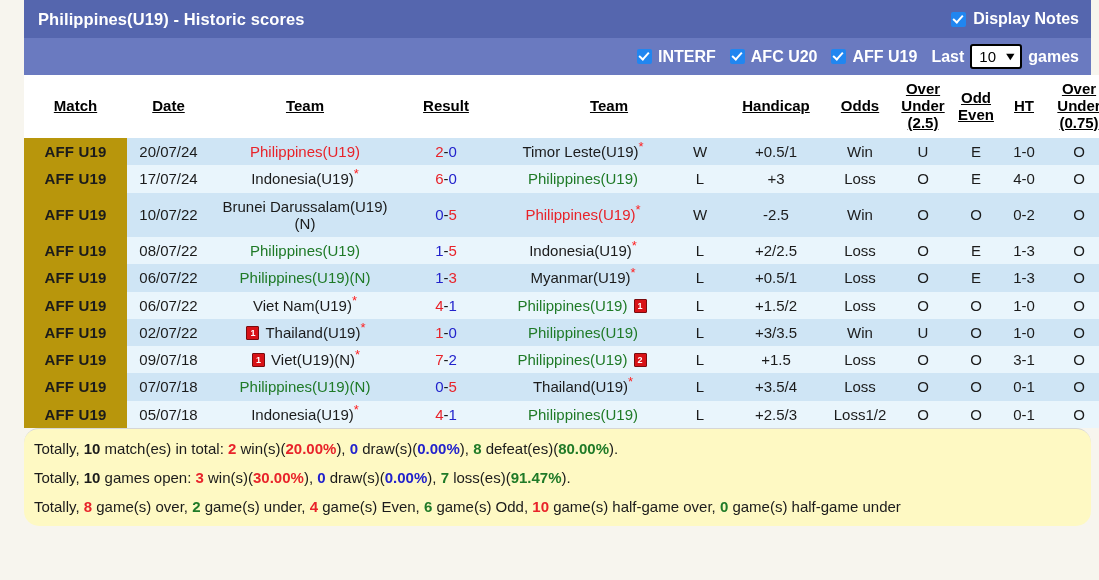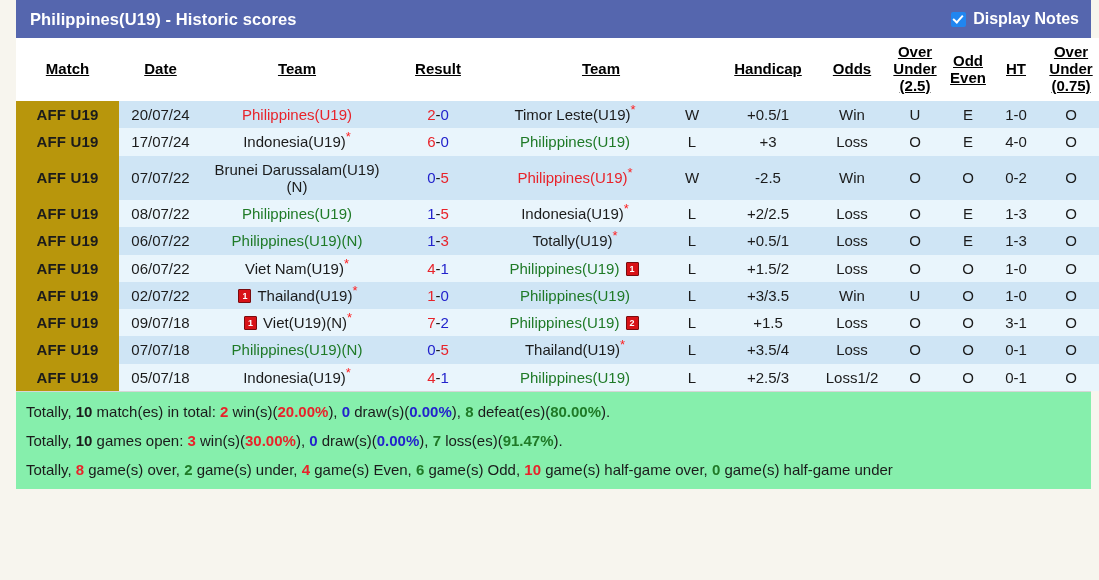--- a/index.html
+++ b/index.html
@@ -15,21 +15,21 @@
     font-size: 14px;
     color: #000;
     overflow: hidden;
   }
   .page {
     width: 1099px;
     height: 580px;
     position: relative;
     background: #ffffff;
     box-sizing: border-box;
-    padding-left: 16px;
+    padding-left: 24px;
     padding-right: 8px;
     background: #f7f5ee;
   }
   
   .titlebar {
     height: 38px;
     background: #5566ae;
     display: flex;
     align-items: center;
     justify-content: space-between;
@@ -210,23 +210,24 @@
     font-family: "Liberation Sans", sans-serif;
   }
   .team-cell { white-space: normal; }
   .ou-o { color: #e8232a; }
   .ou-u { color: #1f7a27; }
   .oe-o { color: #1f7a27; }
   .oe-e { color: #e8232a; }
 
   
   .summary {
-    background: #86efac;
+    background: #fef9c3;
     padding: 6px 10px 4px 10px;
     border-top: 1px solid #d6d6d6;
+    border-radius: 15px;
   }
   .sumline {
     font-size: 15px;
     color: #1b1b1b;
     padding: 5px 0 6px 0;
     line-height: 1.2;
     white-space: nowrap;
   }
   .n-red { color: #e8232a; font-weight: bold; }
   .n-blue { color: #2222cc; font-weight: bold; }
@@ -239,20 +240,42 @@
 <div class="page">
 
   <div class="titlebar">
     <div class="title">Philippines(U19) - Historic scores</div>
     <div class="notes">
       <span class="cbx"></span>
       <span>Display Notes</span>
     </div>
   </div>
 
+  <div class="filterbar">
+    <div class="filter-group">
+      <span class="cbx"></span>
+      <span>INTERF</span>
+    </div>
+    <div class="filter-group">
+      <span class="cbx"></span>
+      <span>AFC U20</span>
+    </div>
+    <div class="filter-group">
+      <span class="cbx"></span>
+      <span>AFF U19</span>
+    </div>
+    <div class="last-group">
+      <span>Last</span>
+      <span class="sel">
+        <span>10</span>
+        <span class="caret">▼</span>
+      </span>
+      <span>games</span>
+    </div>
+  </div>
 
   <table class="scores">
     <colgroup>
       <col class="c-match">
         <col class="c-date">
         <col class="c-team1">
         <col class="c-result">
       <col class="c-team2">
         <col class="c-wl">
         <col class="c-hcap">
@@ -312,21 +335,21 @@
           <td class="green">L</td>
           <td class="blue">+3</td>
           <td class="green">Loss</td>
           <td class="ou-o">O</td>
           <td class="oe-e">E</td>
           <td class="black">4-0</td>
           <td class="ou-o">O</td>
         </tr>
         <tr class="r-odd">
           <td class="cmatch">AFF U19</td>
-          <td>07/07/22</td>
+          <td>10/07/22</td>
           <td class="team-cell"><span class="black">Brunei Darussalam(U19)(N)</span></td>
           <td><span class="blue">0</span><span class="black">-</span><span class="red">5</span></td>
           <td class="team-cell"><span class="red">Philippines(U19)</span><span class="star">*</span></td>
           <td class="red">W</td>
           <td class="black">-2.5</td>
           <td class="red">Win</td>
           <td class="ou-o">O</td>
           <td class="oe-o">O</td>
           <td class="black">0-2</td>
           <td class="ou-o">O</td>
@@ -343,21 +366,21 @@
           <td class="ou-o">O</td>
           <td class="oe-e">E</td>
           <td class="black">1-3</td>
           <td class="ou-o">O</td>
         </tr>
         <tr class="r-odd">
           <td class="cmatch">AFF U19</td>
           <td>06/07/22</td>
           <td class="team-cell"><span class="green">Philippines(U19)(N)</span></td>
           <td><span class="blue">1</span><span class="black">-</span><span class="red">3</span></td>
-          <td class="team-cell"><span class="black">Totally(U19)</span><span class="star">*</span></td>
+          <td class="team-cell"><span class="black">Myanmar(U19)</span><span class="star">*</span></td>
           <td class="green">L</td>
           <td class="black">+0.5/1</td>
           <td class="green">Loss</td>
           <td class="ou-o">O</td>
           <td class="oe-e">E</td>
           <td class="black">1-3</td>
           <td class="ou-o">O</td>
         </tr>
         <tr class="r-even">
           <td class="cmatch">AFF U19</td>

